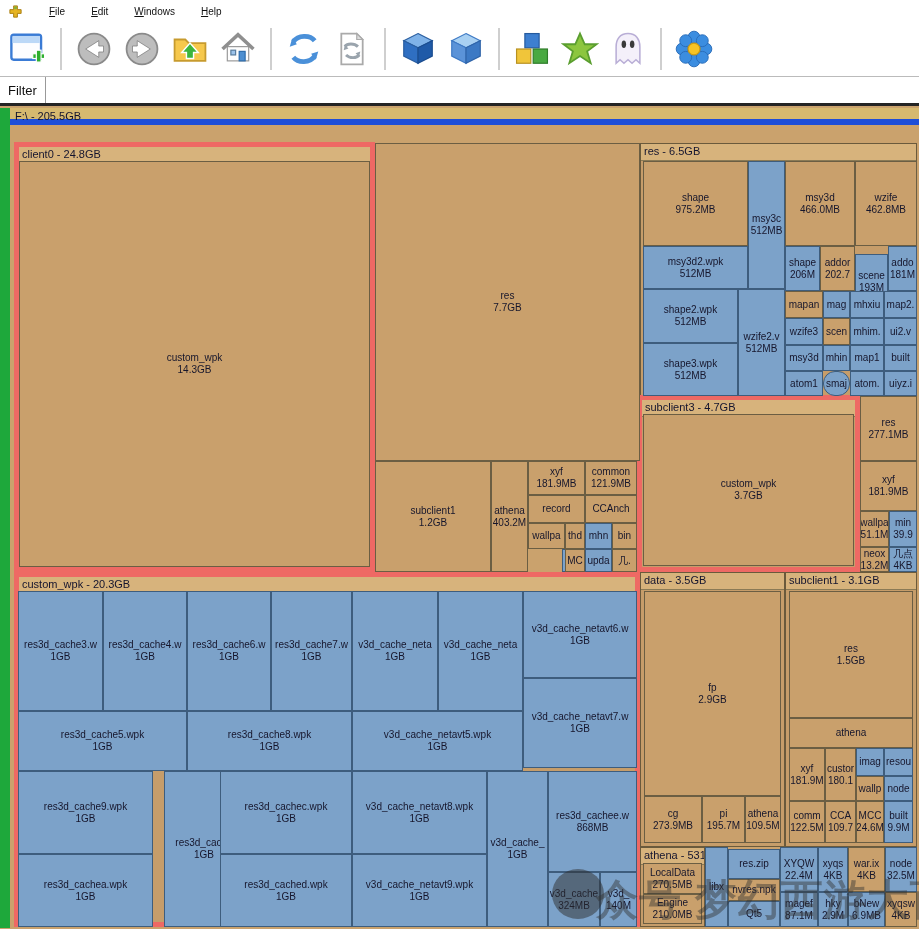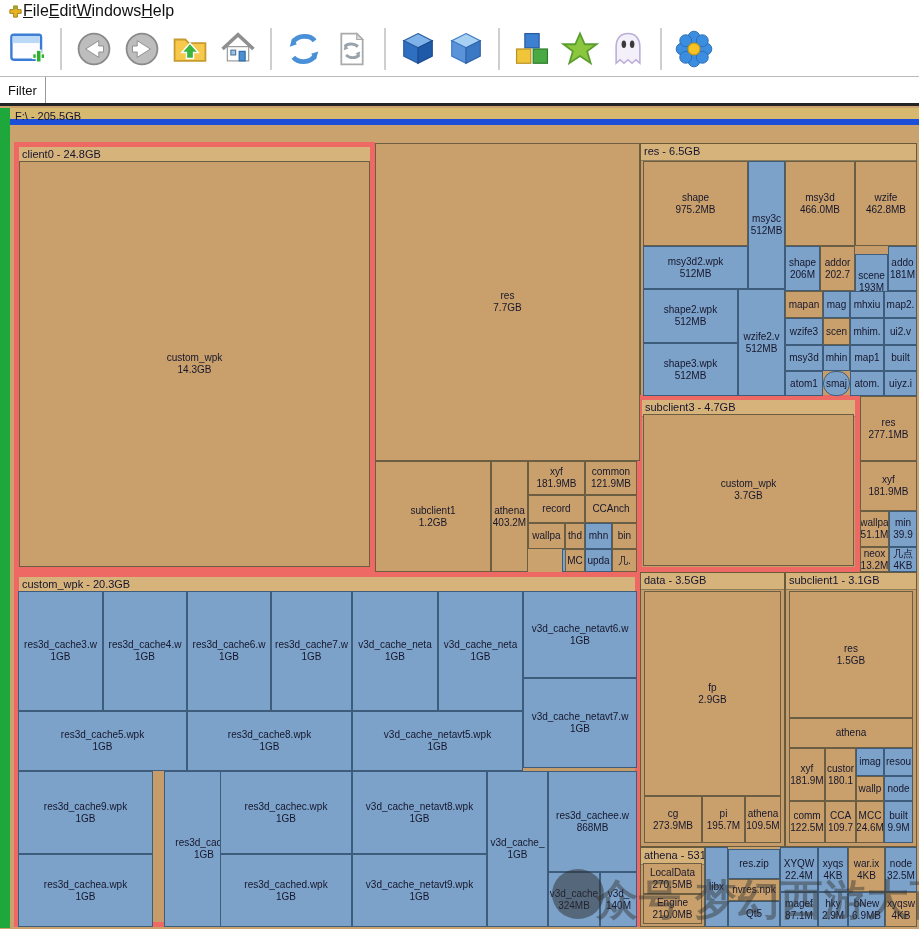--- a/index.html
+++ b/index.html
@@ -1,19 +1,19 @@
 <!DOCTYPE html>
 <html><head>
 <meta charset="utf-8">
 <style>
   html,body{margin:0;padding:0;width:919px;height:929px;overflow:hidden;
     font-family:"Liberation Sans",sans-serif;background:#fff;}
   
-  .menubar{height:22px;display:flex;align-items:center;padding-left:8px;
-    font-size:16px;color:#111;background:#fff;}
+  .menubar{height:22px;display:flex;align-items:center;gap:26px;padding-left:8px;
+    font-size:10px;color:#111;background:#fff;}
   .menubar .mitem{cursor:default;}
   .menubar .mitem::first-letter{text-decoration:underline;}
   .puzzle{width:15px;height:15px;display:inline-block;}
   
   .toolbar{height:50px;display:flex;align-items:center;gap:8px;padding:2px 4px 2px 8px;background:#fff;}
   .tbtn{width:40px;height:40px;display:flex;align-items:center;justify-content:center;}
   .tsep{width:2px;height:42px;background:#cfcfcf;margin:0 4px;}
   
   .filterbar{height:26px;display:flex;align-items:stretch;border-top:1px solid #bbb;background:#fff;}
   .filterlabel{display:flex;align-items:center;padding:0 8px;font-size:13px;color:#111;}

